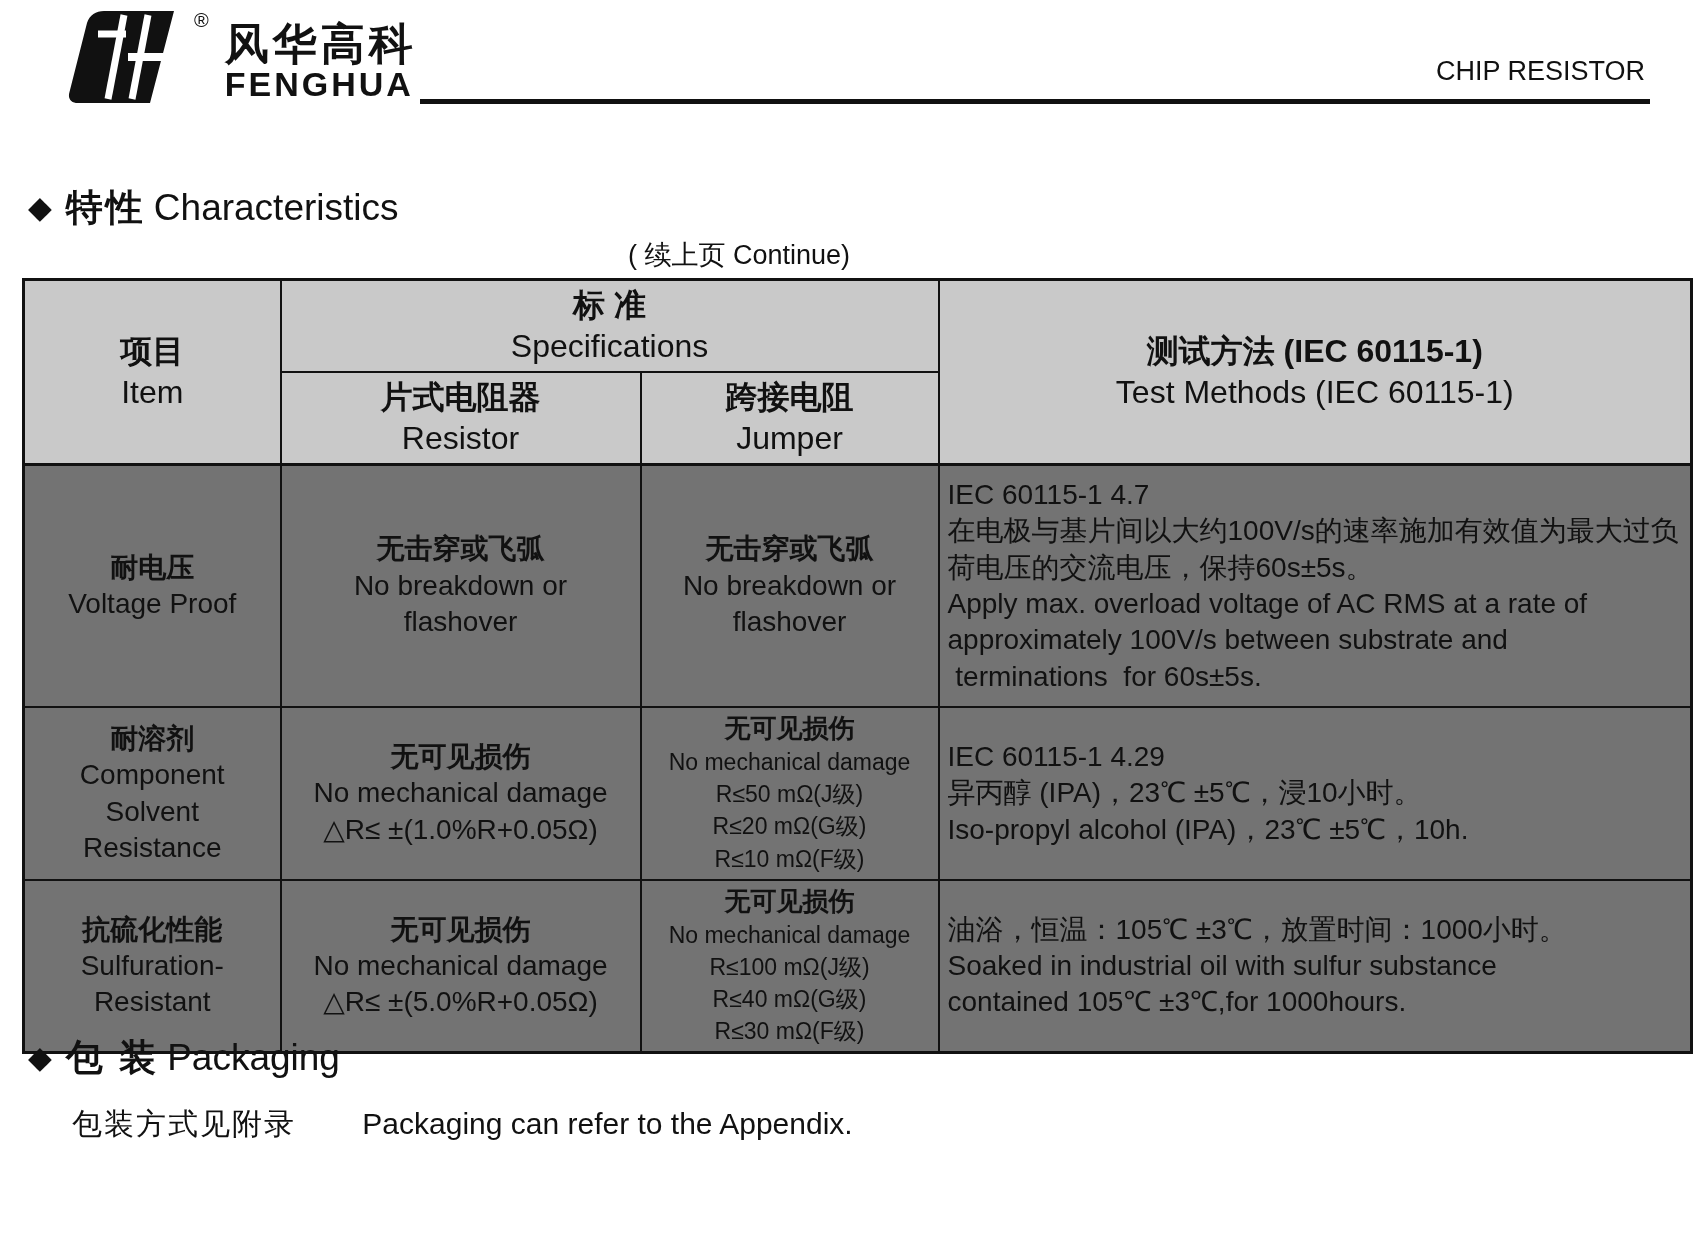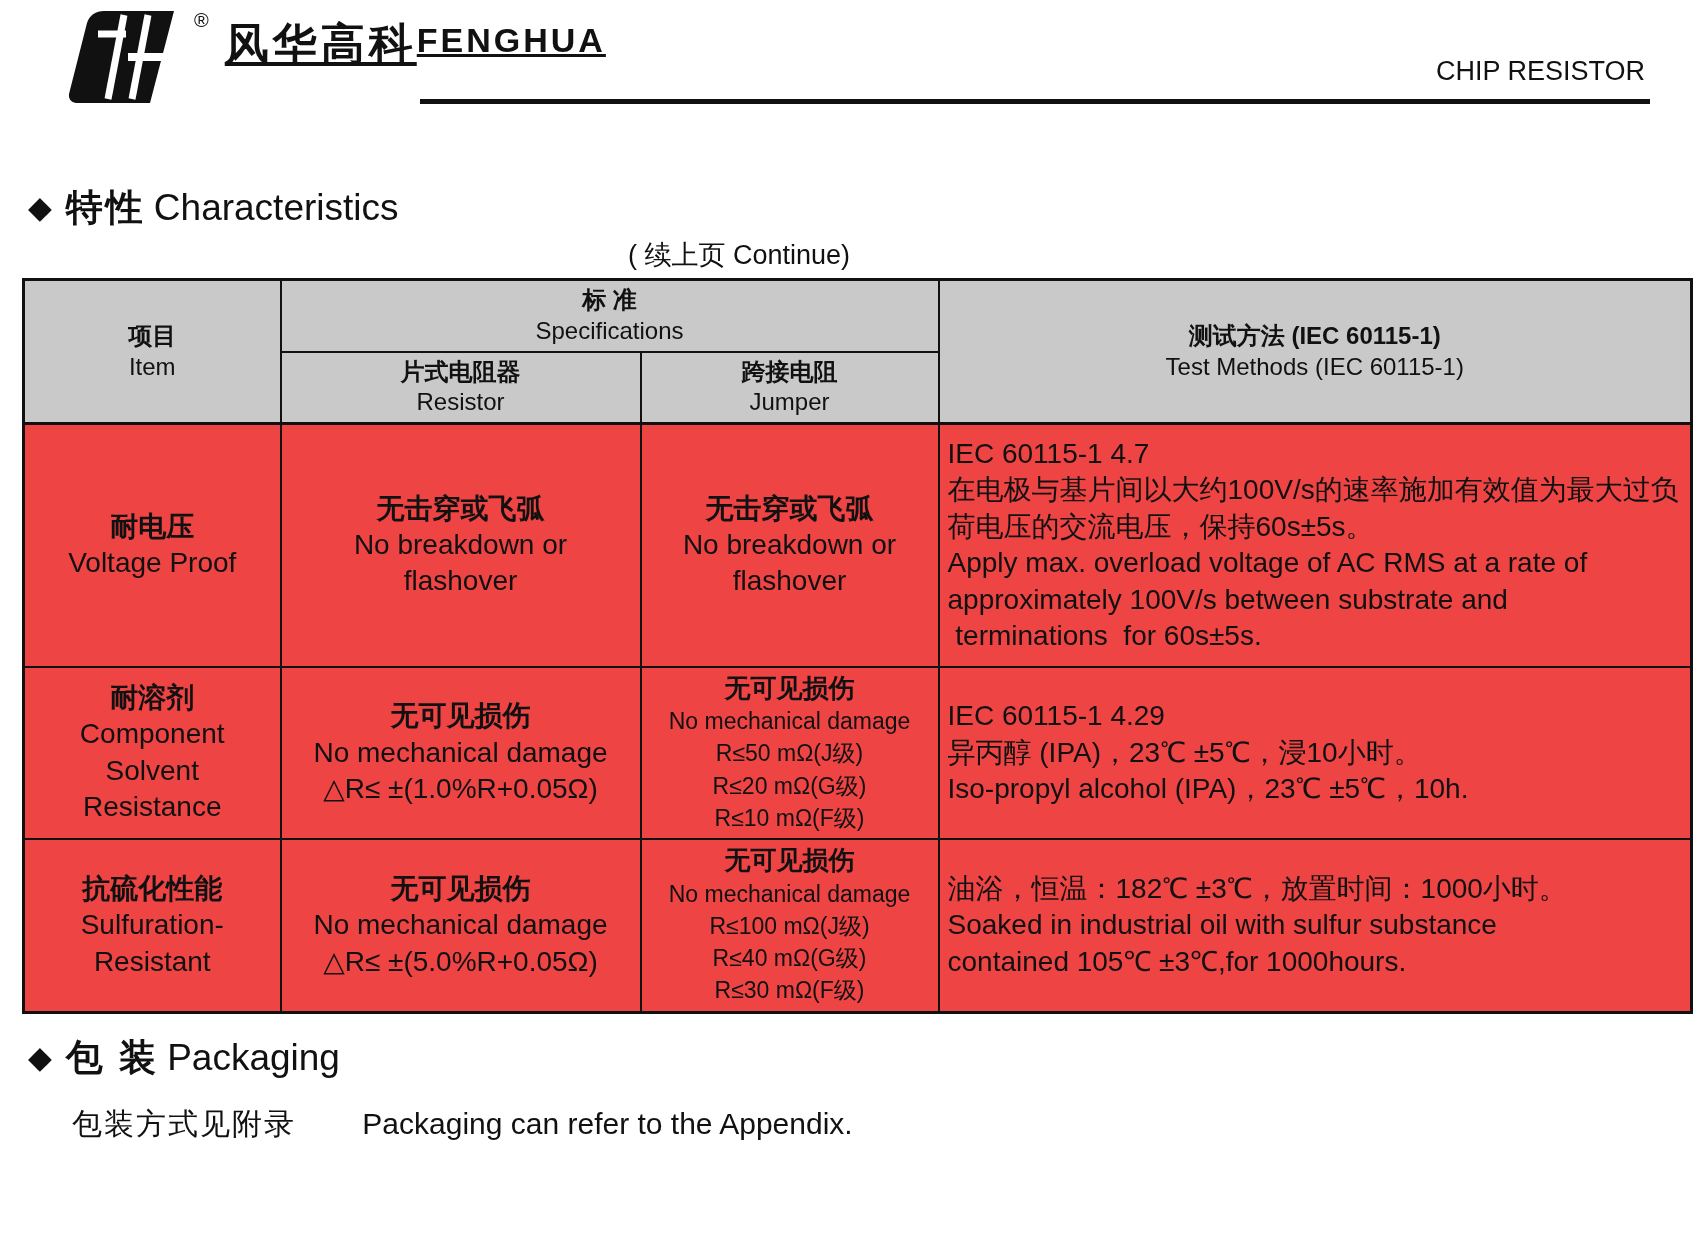--- a/index.html
+++ b/index.html
@@ -9,21 +9,21 @@
     background:#ffffff;
     font-family:"Liberation Sans", sans-serif;
     color:#111111;
   }
   .page { position:relative; width:1701px; height:1248px; overflow:hidden; background:#fff; }
 
   
   .logo-block { position:absolute; left:68px; top:10px; display:flex; align-items:flex-start; }
   .logo-mark { width:122px; height:94px; position:relative; flex:0 0 auto; }
   .logo-reg { font-size:20px; line-height:1; margin:0 6px 0 4px; }
-  .logo-text { display:flex; flex-direction:row; margin-left:10px; margin-top:12px;text-decoration:underline; }
+  .logo-text { display:flex; flex-direction:column; margin-left:10px; margin-top:12px; }
   .logo-cn { font-size:44px; font-weight:700; letter-spacing:4px; line-height:1.0; }
   .logo-en { font-size:34px; font-weight:700; letter-spacing:3px; line-height:1.1; }
 
   .doc-title { position:absolute; top:56px; right:56px; font-size:27px; font-weight:500; letter-spacing:0px; }
   .header-rule { position:absolute; left:420px; top:99px; width:1230px; height:5px; background:#111; }
 
   
   .sec-heading { position:absolute; display:flex; align-items:baseline; }
   .sec-heading .diamond { font-size:31px; margin-right:14px; position:relative; top:-2px; }
   .sec-heading .cn { font-size:37px; font-weight:700; letter-spacing:3px; }
@@ -33,22 +33,22 @@
 
   .continue-note { position:absolute; left:628px; top:237px; font-size:27px; font-weight:500; }
 
   
   .spec-table {
     position:absolute; left:22px; top:278px;
     width:1668px; border-collapse:collapse; table-layout:fixed;
     border:3px solid #111;
   }
   .spec-table th, .spec-table td { border:2px solid #111; padding:4px 8px; }
-  .spec-table th { background:#c9c9c9; font-weight:400; text-align:center; vertical-align:middle; font-size:24px; line-height:1.28; }
-  .spec-table td { background:#ef4444; font-size:28px; line-height:1.3; }
+  .spec-table th { background:#c9c9c9; font-weight:400; text-align:center; vertical-align:middle; font-size:32px; line-height:1.28; }
+  .spec-table td { background:#737373; font-size:28px; line-height:1.3; }
   .hdr-bottom { border-bottom:3px solid #111 !important; }
   .c-center { text-align:center; vertical-align:middle; }
   .c-test { text-align:left; vertical-align:middle; padding:10px 12px 10px 14px; font-size:26px; line-height:1.3; }
   .line { display:block; white-space:pre-wrap; }
   .c-test .line { white-space:pre-wrap; }
   .cn { font-weight:700; }
   .compact .line { font-size:23px; line-height:1.4; }
   .compact .line.cn { font-size:26px; line-height:1.3; }
   tr.h-hdr { height:72px; }
   tr.h-r1 { height:243px; }
@@ -188,21 +188,21 @@
         <span class="line">△R≤ ±(5.0%R+0.05Ω)</span>
       </td>
       <td class="c-center compact">
         <span class="line cn">无可见损伤</span>
         <span class="line">No mechanical damage</span>
         <span class="line">R≤100 mΩ(J级)</span>
         <span class="line">R≤40 mΩ(G级)</span>
         <span class="line">R≤30 mΩ(F级)</span>
       </td>
       <td class="c-test">
-        <span class="line">油浴，恒温：182℃ ±3℃，放置时间：1000小时。</span>
+        <span class="line">油浴，恒温：105℃ ±3℃，放置时间：1000小时。</span>
         <span class="line">Soaked in industrial oil with sulfur substance</span>
         <span class="line">contained 105℃ ±3℃,for 1000hours.</span>
       </td>
     </tr>
   </tbody>
     </table>
 
   <div class="sec-heading" id="sec-packaging">
     <span class="diamond">◆</span>
     <span class="cn">包 装</span>

